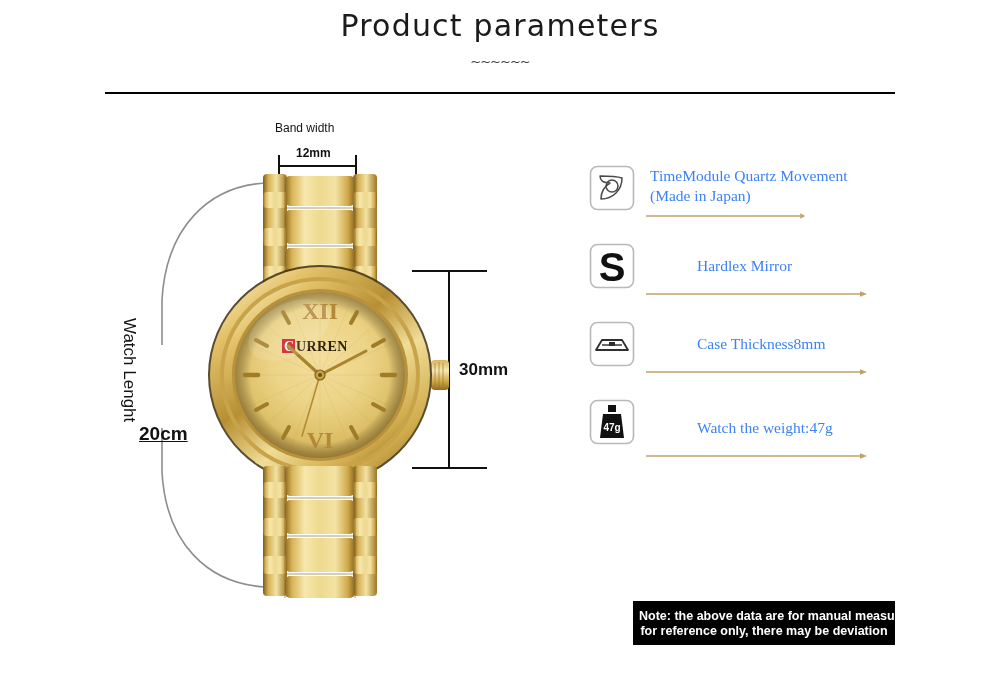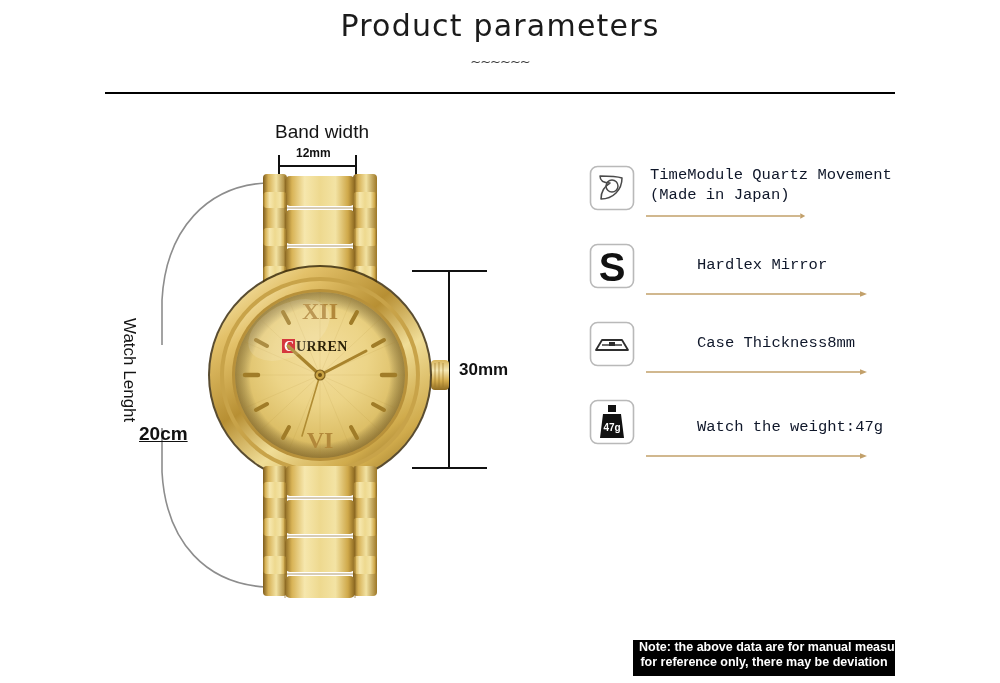--- a/index.html
+++ b/index.html
@@ -59,21 +59,21 @@
     position: absolute;
     color: #111;
     font-weight: 700;
     font-size: 12px;
     white-space: nowrap;
   }
   #band-width-label {
     left: 275px;
     top: 121px;
     font-weight: 400;
-    font-size: 19px;
+    font-size: 12px;
     color: #141414;
   }
   #band-width-value {
     left: 296px;
     top: 146px;
   }
   #band-dim-line {
     position: absolute;
     left: 278px;
     top: 165px;
@@ -173,25 +173,25 @@
     position: absolute;
     left: 0;
     top: 4px;
     width: 48px;
     height: 48px;
   }
   .feature-text {
     position: absolute;
     left: 62px;
     top: 0;
-    color: #0f172a;
+    color: #3b82f6;
     font-size: 15.5px;
     line-height: 1.28;
     width: 268px;
-    font-family: Liberation Mono, monospace;
+    font-family: Liberation Serif, serif;
   }
   .feature-text.two-line { top: 6px; }
   .feature-text.one-line { top: 18px; margin-left: 47px; }
   .feature-arrow {
     position: absolute;
     left: 58px;
     top: 54px;
     width: 222px;
     height: 8px;
   }
@@ -206,28 +206,27 @@
   #row-4 .feature-arrow { width: 222px; top: 58px; }
 
   
   #note-banner {
     position: absolute;
     left: 633px;
     top: 601px;
     width: 262px;
     background: #000000;
     color: #ffffff;
-    padding: 0 6px 5px 6px;
+    padding: 8px 6px 5px 6px;
     box-sizing: border-box;
     text-align: center;
     font-size: 12.5px;
     line-height: 1.22;
     font-weight: 700;
     font-family: "Liberation Sans", sans-serif;
-    margin-top: 39px;
   }
   #note-banner div { white-space: nowrap; }
 </style>
 </head>
 <body>
 
 <div class="stage">
 
   <div id="page-title">Product parameters</div>
   <div id="title-squiggle">~~~~~~</div>

